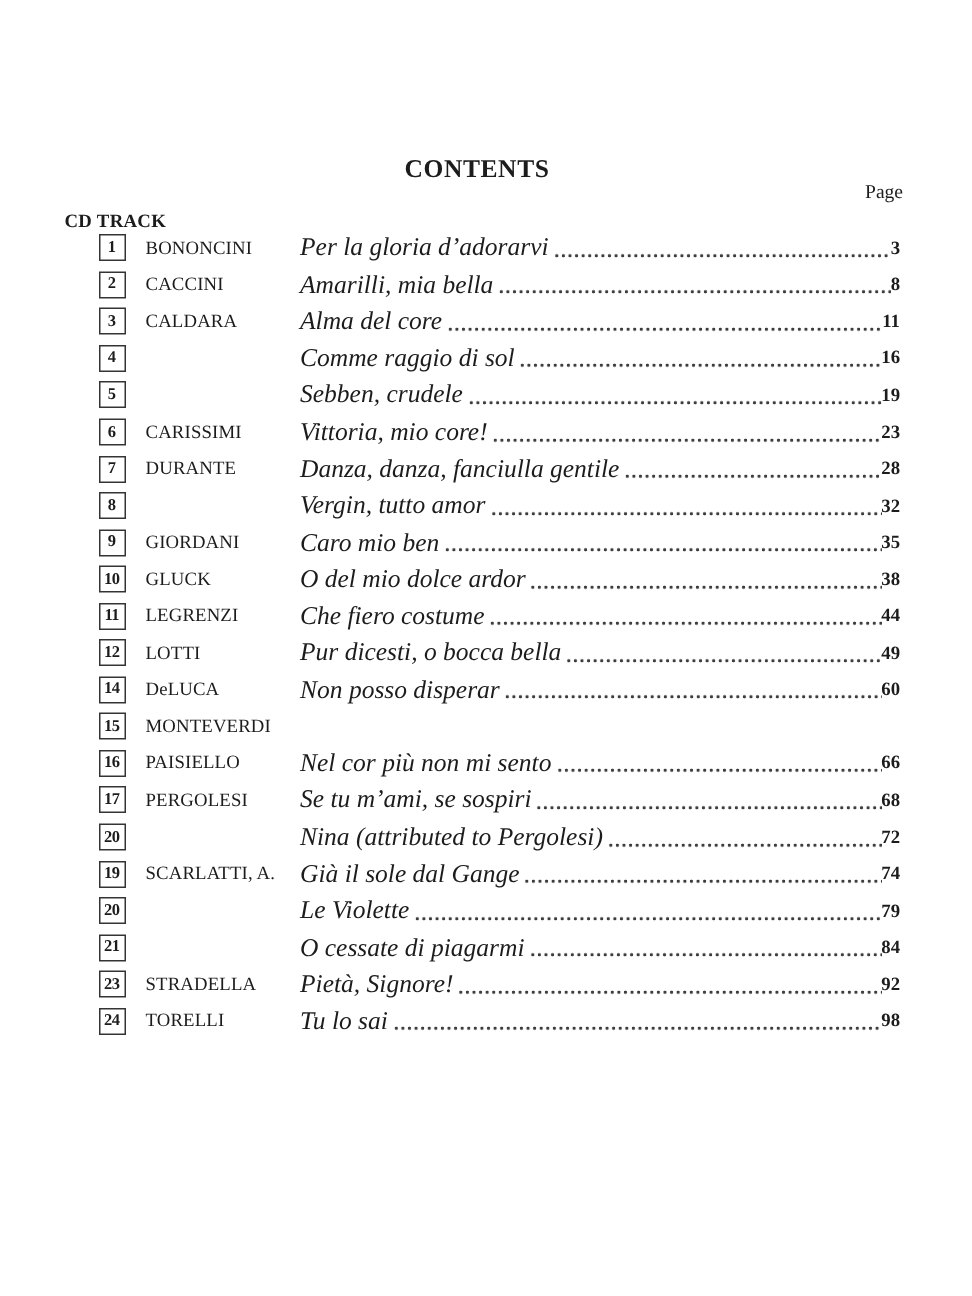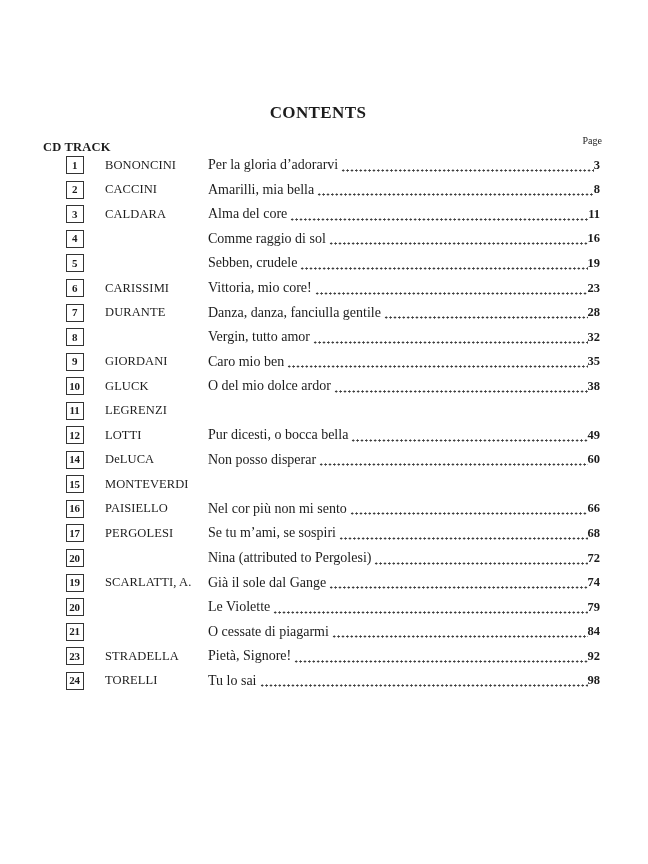--- a/index.html
+++ b/index.html
@@ -23,22 +23,22 @@
   }
   .hdr-left{
     position:absolute;
     left:43px;top:140px;
     font-size:12.5px;
     font-weight:bold;
     letter-spacing:0.2px;
   }
   .hdr-right{
     position:absolute;
-    right:46px;top:135px;
-    font-size:10px;
+    right:46px;top:120px;
+    font-size:13px;
   }
   .rows{
     position:absolute;
     left:64px;top:153px;
     width:536px;
   }
   .row{
     height:24.55px;
     display:flex;
     align-items:center;
@@ -57,36 +57,37 @@
     justify-content:center;
   }
   .tracknum{
     font-size:11px;
     font-weight:bold;
     line-height:1;
     letter-spacing:-0.3px;
   }
   .composer{
     width:103px;
-    margin-left:20px;
+    margin-left:12px;
     flex:none;
     font-size:12.5px;
     letter-spacing:0.1px;
     white-space:nowrap;
   }
   .songline{
     flex:1;
     display:flex;
     align-items:center;
     min-width:0;
   }
   .song{
-    font-size:14px;
+    font-size:17px;
     white-space:nowrap;
     flex:none;
+    font-style:italic;
   }
   .leader{
     flex:1;
     height:3px;
     align-self:center;
     transform:translateY(5px);
     margin:0 0 0 3px;
     background-image:radial-gradient(circle,#3d3d3d 0.9px,rgba(0,0,0,0) 1.3px);
     background-size:4.4px 3px;
     background-repeat:repeat-x;
@@ -251,20 +252,25 @@
       </span>
     </div>
 
     <div class="row">
       <span class="trackcol">
         <span class="trackbox">
           <span class="tracknum">11</span>
         </span>
       </span>
       <span class="composer">LEGRENZI</span>
+      <span class="songline">
+        <span class="song">Che fiero costume</span>
+        <span class="leader"></span>
+        <span class="pagenum">44</span>
+      </span>
     </div>
 
     <div class="row">
       <span class="trackcol">
         <span class="trackbox">
           <span class="tracknum">12</span>
         </span>
       </span>
       <span class="composer">LOTTI</span>
       <span class="songline">

